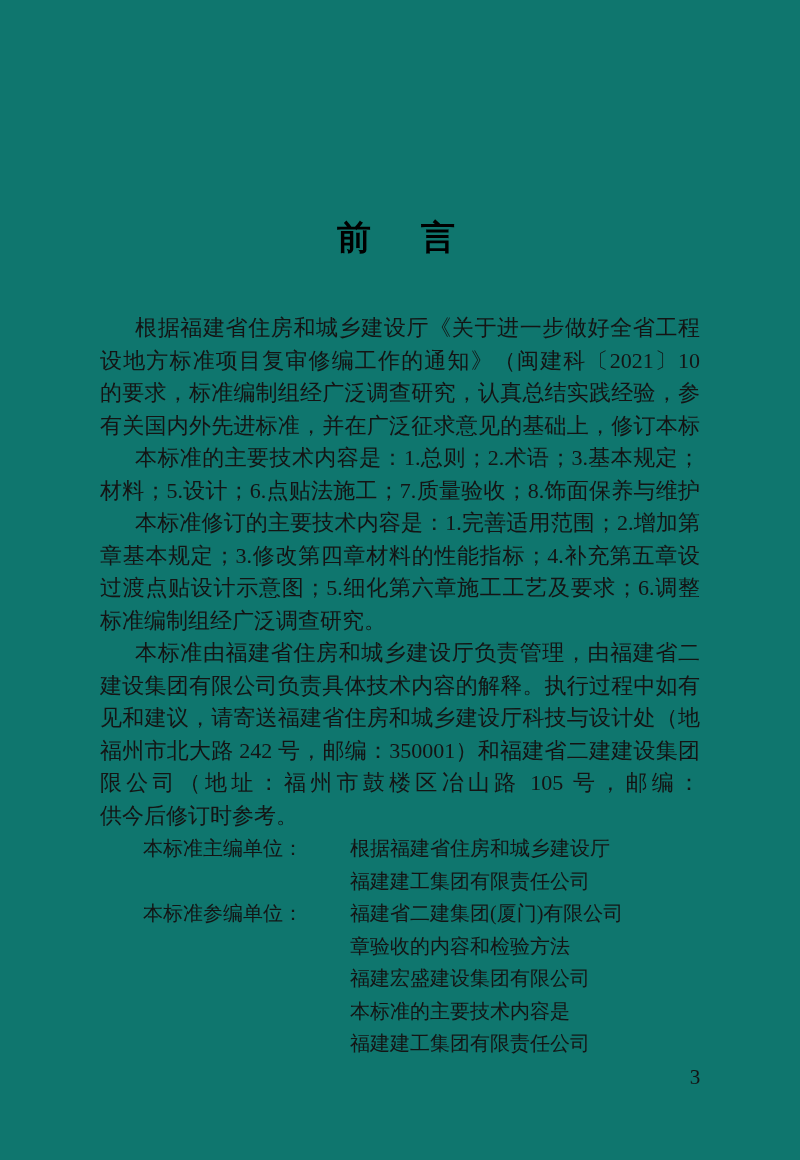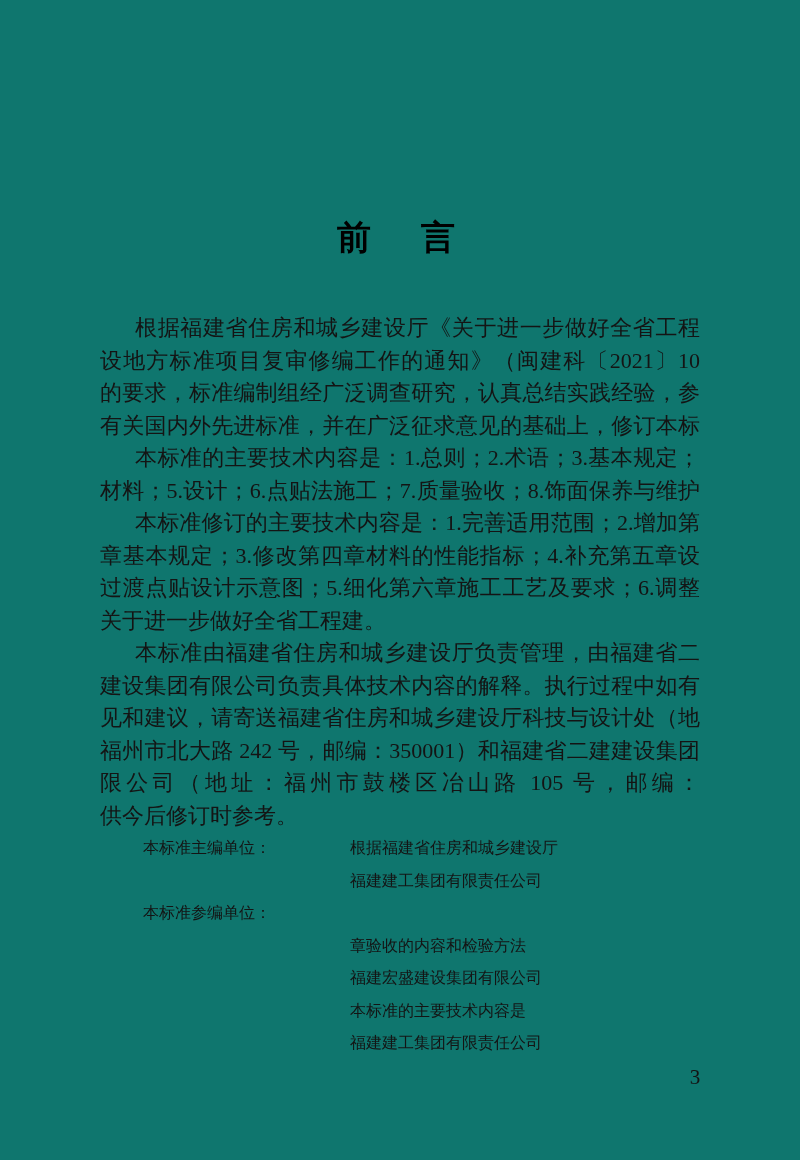--- a/index.html
+++ b/index.html
@@ -38,21 +38,21 @@
     height: 32.5px;
     overflow: hidden;
     text-align: justify;
     text-align-last: justify;
     white-space: normal;
   }
   .line.short { text-align: left; text-align-last: left; }
   .line.indent { text-indent: 35px; }
   .editor-row {
     display: flex;
-    font-size: 16px;
+    font-size: 20px;
     line-height: 32.5px;
     height: 32.5px;
     overflow: hidden;
   }
   .editor-label {
     flex: 0 0 207px;
     margin-left: 43px;
     white-space: nowrap;
   }
   .editor-unit { white-space: nowrap; }
@@ -82,21 +82,21 @@
 
     <div class="para">
       <div class="line indent">本标准的主要技术内容是：1.总则；2.术语；3.基本规定；4.</div>
       <div class="line">材料；5.设计；6.点贴法施工；7.质量验收；8.饰面保养与维护等。</div>
     </div>
 
     <div class="para">
       <div class="line indent">本标准修订的主要技术内容是：1.完善适用范围；2.增加第三</div>
       <div class="line">章基本规定；3.修改第四章材料的性能指标；4.补充第五章设计中</div>
       <div class="line">过渡点贴设计示意图；5.细化第六章施工工艺及要求；6.调整第七</div>
-      <div class="line short">关于进一步做好全省工程建。</div>
+      <div class="line short">标准编制组经广泛调查研究。</div>
     </div>
 
     <div class="para">
       <div class="line indent">本标准由福建省住房和城乡建设厅负责管理，由福建省二建</div>
       <div class="line">建设集团有限公司负责具体技术内容的解释。执行过程中如有意</div>
       <div class="line">见和建议，请寄送福建省住房和城乡建设厅科技与设计处（地址：</div>
       <div class="line">福州市北大路 242 号，邮编：350001）和福建省二建建设集团有</div>
       <div class="line">限公司（地址：福州市鼓楼区冶山路 105 号，邮编：350003），以</div>
       <div class="line short">供今后修订时参考。</div>
     </div>
@@ -105,20 +105,21 @@
       <div class="editor-row">
         <span class="editor-label">本标准主编单位：</span>
         <span class="editor-unit">根据福建省住房和城乡建设厅</span>
       </div>
       <div class="editor-row">
         <span class="editor-label"></span>
         <span class="editor-unit">福建建工集团有限责任公司</span>
       </div>
       <div class="editor-row">
         <span class="editor-label">本标准参编单位：</span>
+        <span class="editor-unit">福建省二建集团(厦门)有限公司</span>
       </div>
       <div class="editor-row">
         <span class="editor-label"></span>
         <span class="editor-unit">章验收的内容和检验方法</span>
       </div>
       <div class="editor-row">
         <span class="editor-label"></span>
         <span class="editor-unit">福建宏盛建设集团有限公司</span>
       </div>
       <div class="editor-row">

